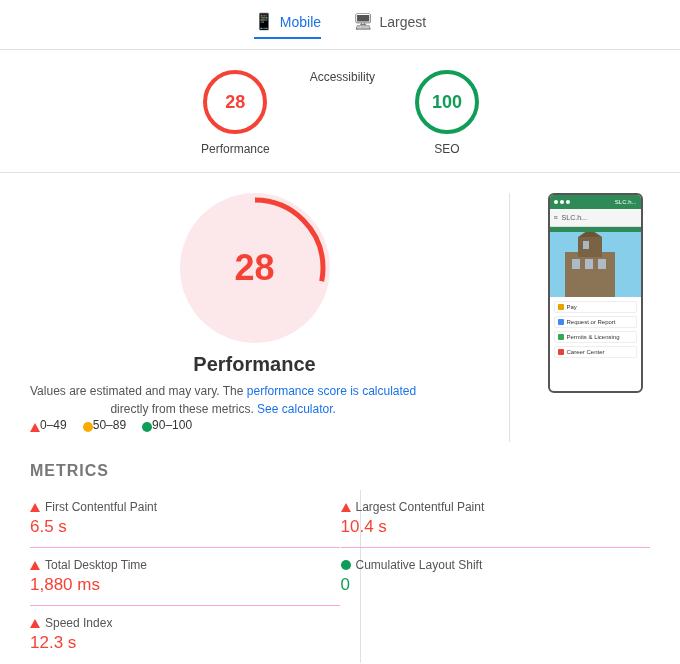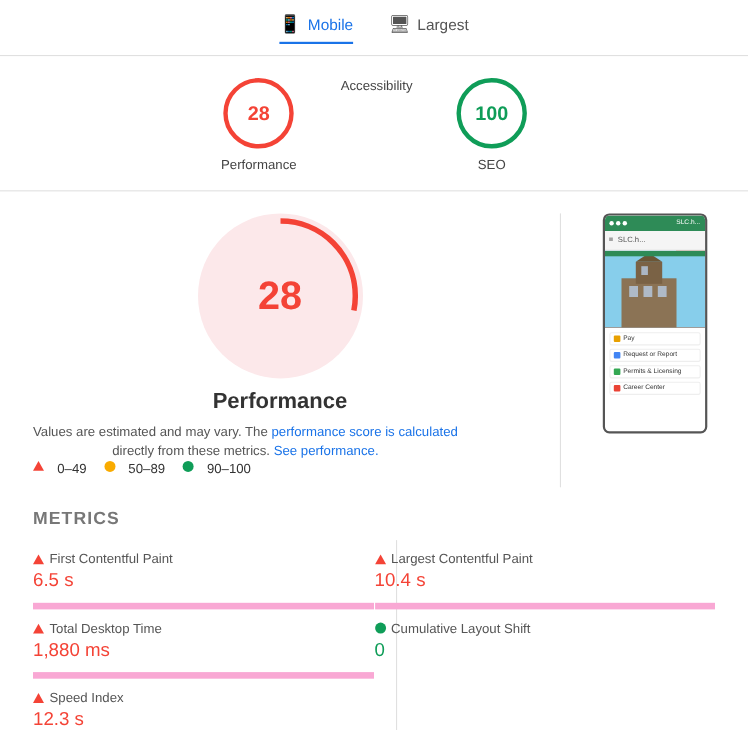--- a/index.html
+++ b/index.html
@@ -67,21 +67,21 @@
     .arc-svg {
       position: absolute; top: 0; left: 0;
     }
 
     .perf-title { font-size: 20px; font-weight: bold; color: #333; text-align: center; width: 100%; margin-bottom: 6px; }
     .perf-desc { font-size: 12px; color: #555; text-align: center; line-height: 1.5; }
     .perf-desc a { color: #1a73e8; text-decoration: none; }
 
     
     .legend { display: flex; gap: 16px; align-items: center; font-size: 12px; margin-bottom: 10px; }
-    .legend-item { display: flex; align-items: flex-start; gap: 12px; }
+    .legend-item { display: flex; align-items: flex-end; gap: 0; }
 
     
     .right-panel {
       width: 110px; display: flex; align-items: flex-start; justify-content: center;
     }
     .phone-mockup {
       width: 95px; min-height: 200px;
       border: 2px solid #555; border-radius: 6px; overflow: hidden;
       display: flex; flex-direction: column;
     }
@@ -117,21 +117,21 @@
       font-size: 16px; font-weight: bold; color: #777; letter-spacing: 1px;
       margin-bottom: 10px; text-transform: uppercase;
     }
     .metrics-grid {
       display: grid; grid-template-columns: 1fr 1px 1fr;
       gap: 0;
     }
     .metrics-col { display: flex; flex-direction: column; gap: 0; }
     .metric-item {
       padding: 10px 8px 10px 0;
-      border-bottom: 6px solid #f9a8d4;
+      border-bottom: 1px solid #f9a8d4;
     }
     .metric-item:last-child { border-bottom: none; }
     .metric-label { display: flex; align-items: center; gap: 5px; font-size: 12px; color: #555; margin-bottom: 3px; }
     .metric-value { font-size: 17px; font-weight: normal; color: #f44336; }
     .metric-value.green { color: #0f9d58; }
   </style>
 </head>
 <body>
 
 <div class="tabs-bar">
@@ -177,21 +177,21 @@
           <circle cx="75" cy="75" r="68" fill="none" stroke="#f44336" stroke-width="5" stroke-dasharray="120 307" stroke-dashoffset="0" transform="rotate(-90 75 75)"></circle>
         </svg>
       </div>
     </div>
 
     <div class="perf-title">Performance</div>
     <div class="perf-desc">
       <span>Values are estimated and may vary. The</span>
       <a href="#">performance score is calculated</a><br>
       <span>directly from these metrics.</span>
-      <a href="#">See performance.</a>
+      <a href="#">See calculator.</a>
     </div>
 
     <div class="legend">
       <div class="legend-item">
         <div style="width:0;height:0;border-left:5px solid transparent;border-right:5px solid transparent;border-bottom:9px solid #f44336;"></div>
         <span>0–49</span>
       </div>
       <div class="legend-item">
         <div style="width:10px;height:10px;border-radius:50%;background:#f9ab00;"></div>
         <span>50–89</span>

